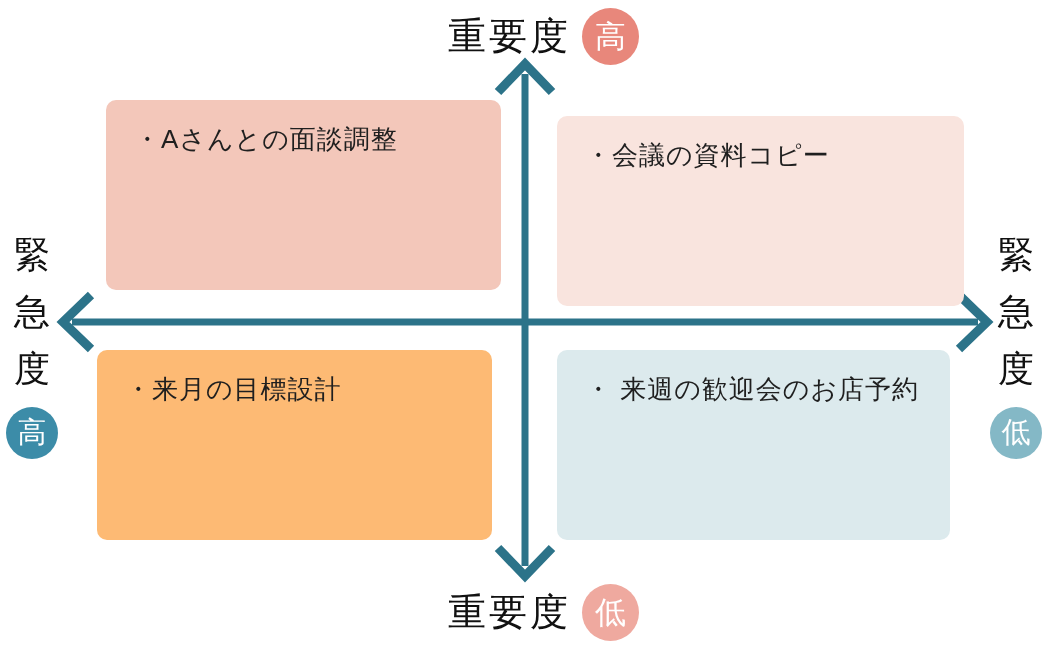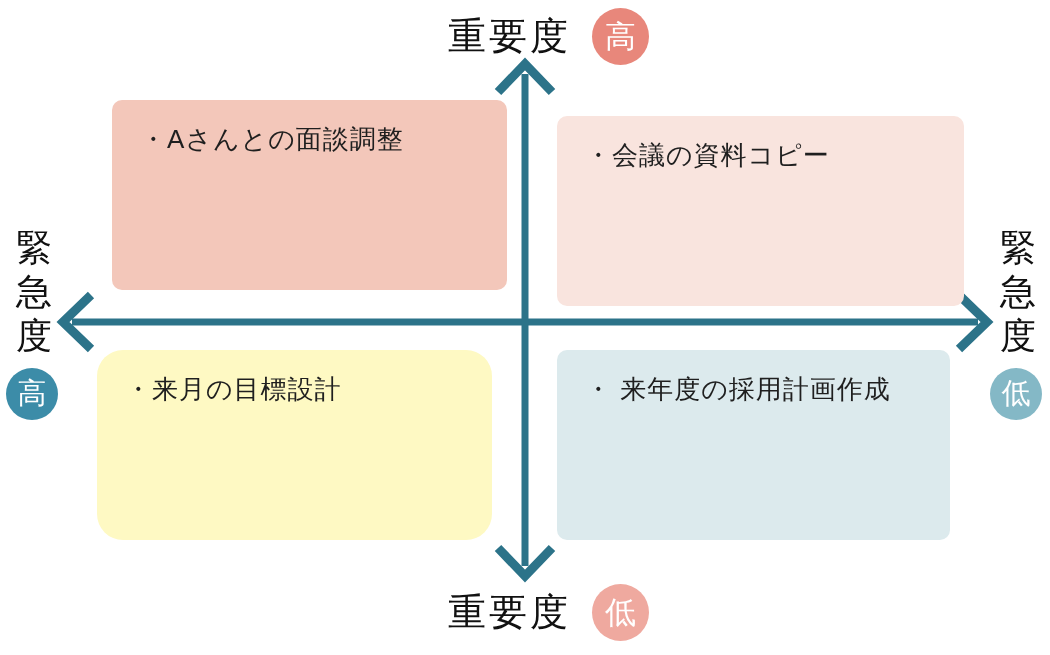--- a/index.html
+++ b/index.html
@@ -11,37 +11,37 @@
     font-family: "Liberation Sans", sans-serif;
     overflow: hidden;
   }
   svg.arrows { position: absolute; left: 0; top: 0; }
   .quadrant {
     position: absolute;
     border-radius: 10px;
     box-sizing: border-box;
     padding: 24px 28px;
   }
-  .q-tl { left: 112px;  top: 100px; width: 395px; height: 190px; }
+  .q-tl { left: 106px;  top: 100px; width: 395px; height: 190px; }
   .q-tr { left: 557px; top: 116px; width: 407px; height: 190px; }
   .q-bl { left: 97px;  top: 350px; width: 395px; height: 190px; }
   .q-br { left: 557px; top: 350px; width: 393px; height: 190px; }
   .task {
     font-size: 26px;
     line-height: 30px;
     color: #1f1f1f;
     letter-spacing: 1px;
     margin-bottom: 30px;
     white-space: nowrap;
   }
   .axis-label-h {
     position: absolute;
     display: flex;
     align-items: center;
-    gap: 21px;
+    gap: 11px;
   }
   .axis-word {
     font-size: 38px;
     color: #111111;
     letter-spacing: 3px;
     font-weight: 500;
     white-space: nowrap;
   }
   .badge {
     border-radius: 50%;
@@ -56,25 +56,25 @@
   .axis-label-v {
     position: absolute;
     display: flex;
     flex-direction: column;
     align-items: center;
     gap: 10px;
   }
   .axis-word-v {
     width: 40px;
     font-size: 36px;
-    line-height: 44px;
+    line-height: 57px;
     color: #111111;
     font-weight: 500;
     word-break: break-all;
-    text-align: right;
+    text-align: center;
   }
   .lbl-top    { left: 448px; top: 8px; }
   .lbl-bottom { left: 448px; top: 584px; }
   .lbl-left   { left: 6px;   top: 226px; }
   .lbl-right  { left: 990px; top: 226px; }
 </style>
 </head>
 <body>
 
 <div class="canvas">
@@ -89,26 +89,26 @@
   </svg>
 
   <div class="quadrant q-tl" style="background-color: rgb(243, 199, 186);">
     <div class="task">・Aさんとの面談調整</div>
   </div>
 
   <div class="quadrant q-tr" style="background-color: rgb(249, 228, 222);">
     <div class="task">・会議の資料コピー</div>
   </div>
 
-  <div class="quadrant q-bl" style="background-color: #fef9c3; border-radius: 26px;">
+  <div class="quadrant q-bl" style="background-color: #fdba74;">
     <div class="task">・来月の目標設計</div>
   </div>
 
   <div class="quadrant q-br" style="background-color: rgb(220, 234, 237);">
-    <div class="task">・ 来年度の採用計画作成</div>
+    <div class="task">・ 来週の歓迎会のお店予約</div>
   </div>
 
   <div class="axis-label-h lbl-top">
     <span class="axis-word">重要度</span>
     <span class="badge badge-lg" style="background-color: rgb(232, 135, 123);">高</span>
   </div>
 
   <div class="axis-label-h lbl-bottom">
     <span class="axis-word">重要度</span>
     <span class="badge badge-lg" style="background-color: rgb(239, 169, 159);">低</span>

